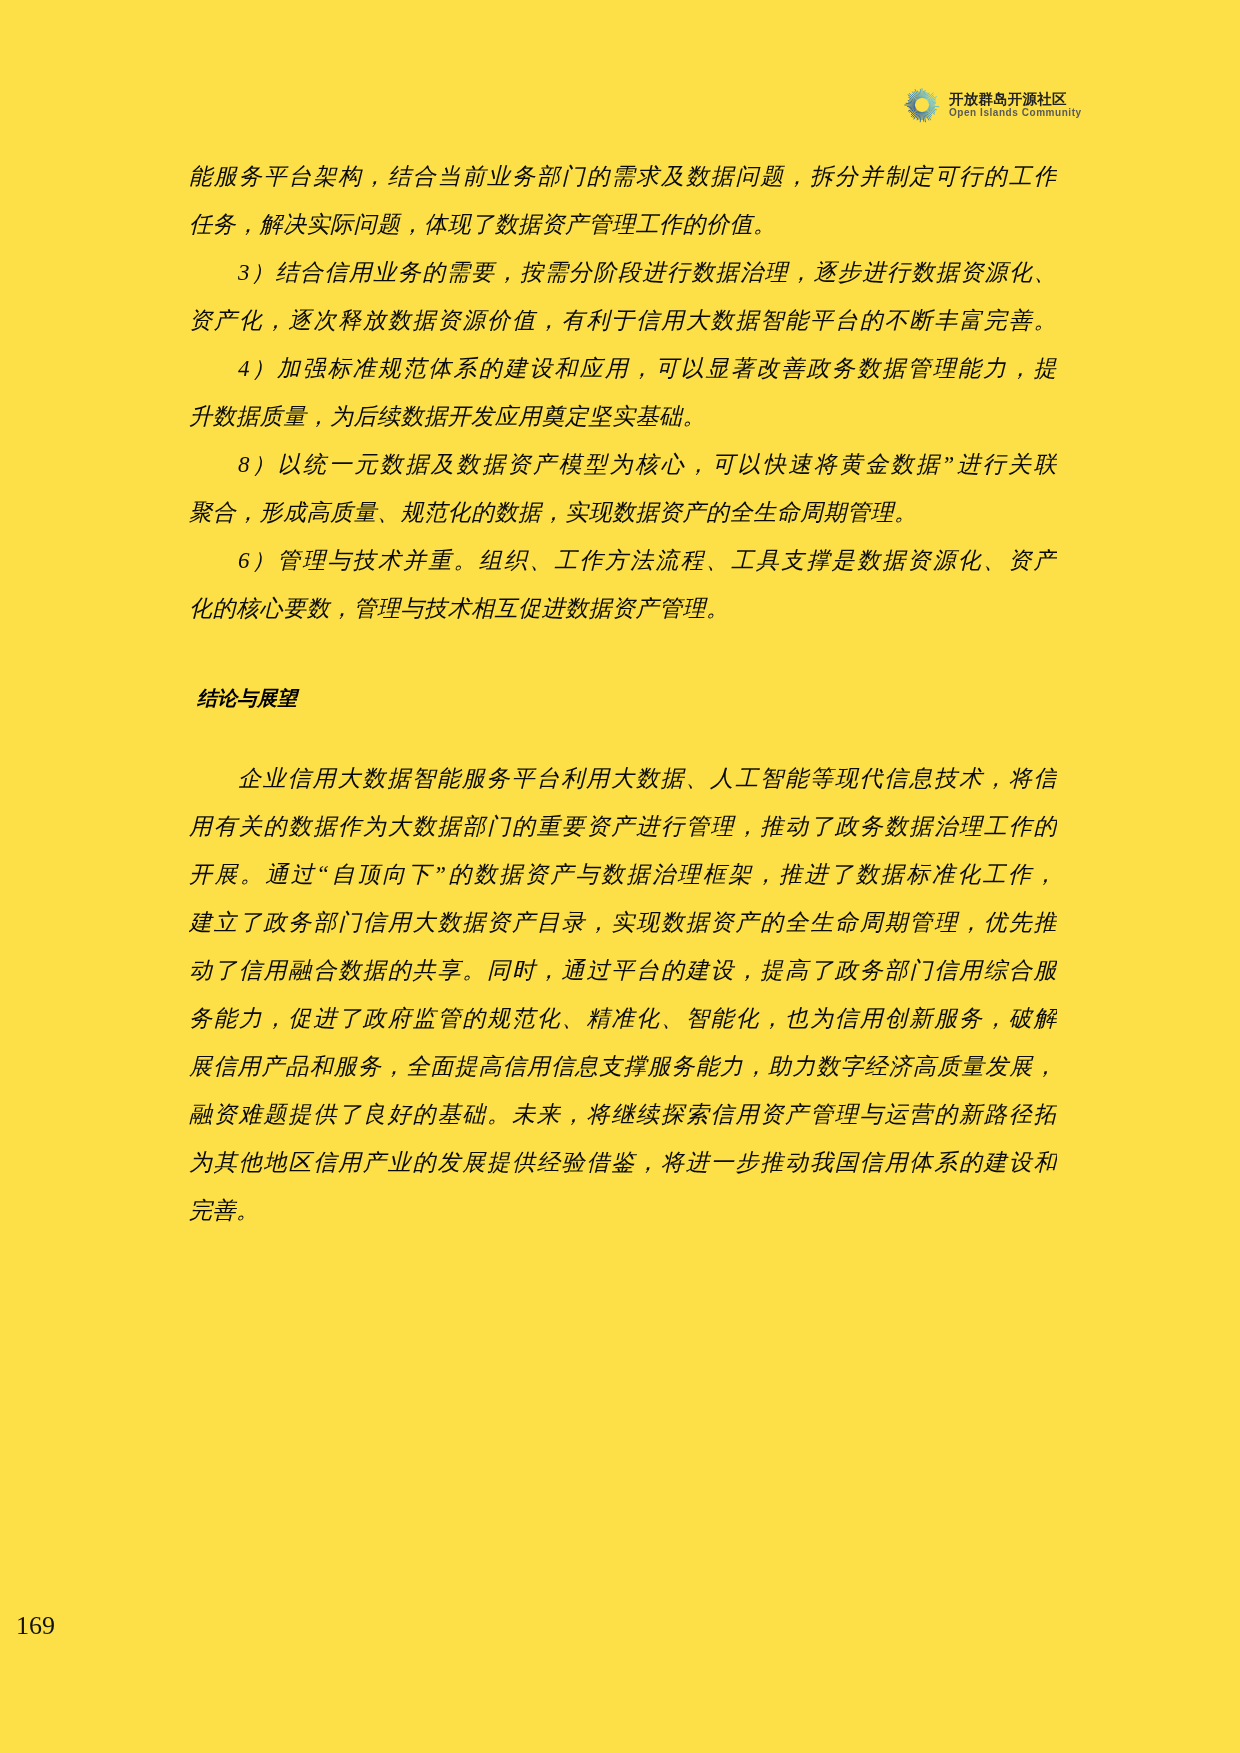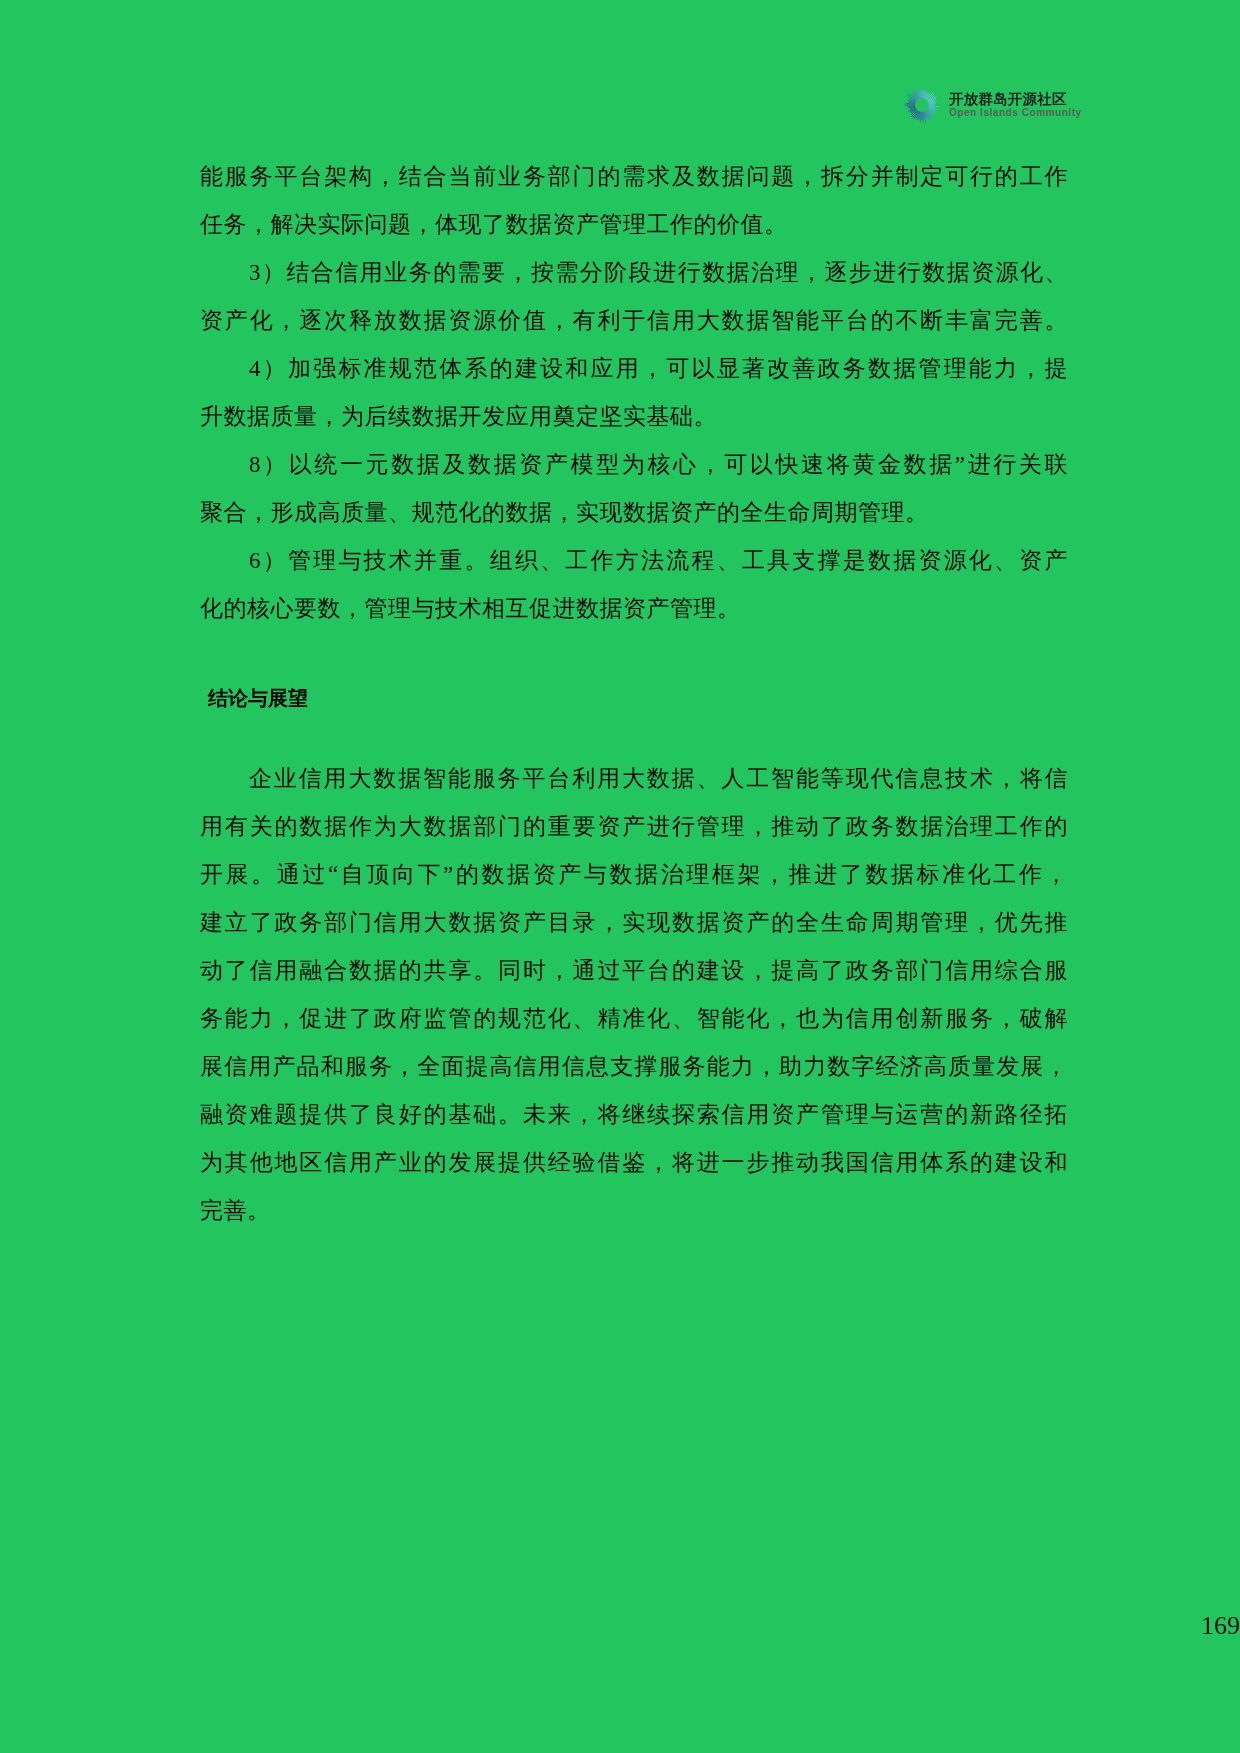--- a/index.html
+++ b/index.html
@@ -1,59 +1,59 @@
 <!DOCTYPE html>
 <html lang="zh"><head>
 <meta charset="utf-8">
 <style>
   html,body{margin:0;padding:0;background:#ffffff;}
   .page{
     position:relative;
     width:1240px;height:1753px;
-    background:#22c55e;
+    background:#fde047;
     overflow:hidden;
     font-family:"Liberation Serif","DejaVu Serif",serif;
     color:#0a0a0a;
   }
   
   .logo{position:absolute;top:86px;left:903px;display:flex;align-items:center;}
   .logo-icon{width:38px;height:38px;display:block;}
   .logo-text{margin-left:8px;}
   .logo-zh{
     font-family:"Liberation Sans","DejaVu Sans",sans-serif;
     font-weight:700;font-size:14.5px;line-height:15px;
     color:#222222;letter-spacing:0.2px;white-space:nowrap;
   }
   .logo-en{
     font-family:"Liberation Sans","DejaVu Sans",sans-serif;
     font-weight:600;font-size:10px;line-height:10px;margin-top:1px;
     color:#5a5a5a;letter-spacing:0.55px;white-space:nowrap;
   }
   
   .content{
-    position:absolute;left:200px;top:153px;width:868px;
+    position:absolute;left:189px;top:153px;width:868px;font-style:italic;
   }
   .line{
     font-size:23px;line-height:48px;height:48px;
     text-align:justify;
     overflow:hidden;white-space:nowrap;
     letter-spacing:0.5px;
   }
   .line.fill{text-align-last:justify;white-space:normal;}
   .line.indent{text-indent:49px;}
   .heading{
     margin:41px 0 33px 8px;padding:0;
     font-family:"Liberation Sans","DejaVu Sans",sans-serif;
     font-weight:700;font-size:20px;line-height:48px;height:48px;
     color:#000000;
   }
   
   .page-number{
     position:absolute;left:16px;right:0;top:1612px;
-    text-align:right;
+    text-align:left;
     font-size:26px;line-height:28px;
     color:#111111;
   }
 </style>
 </head>
 <body>
 
 <div class="page">
 
   <header class="logo">

